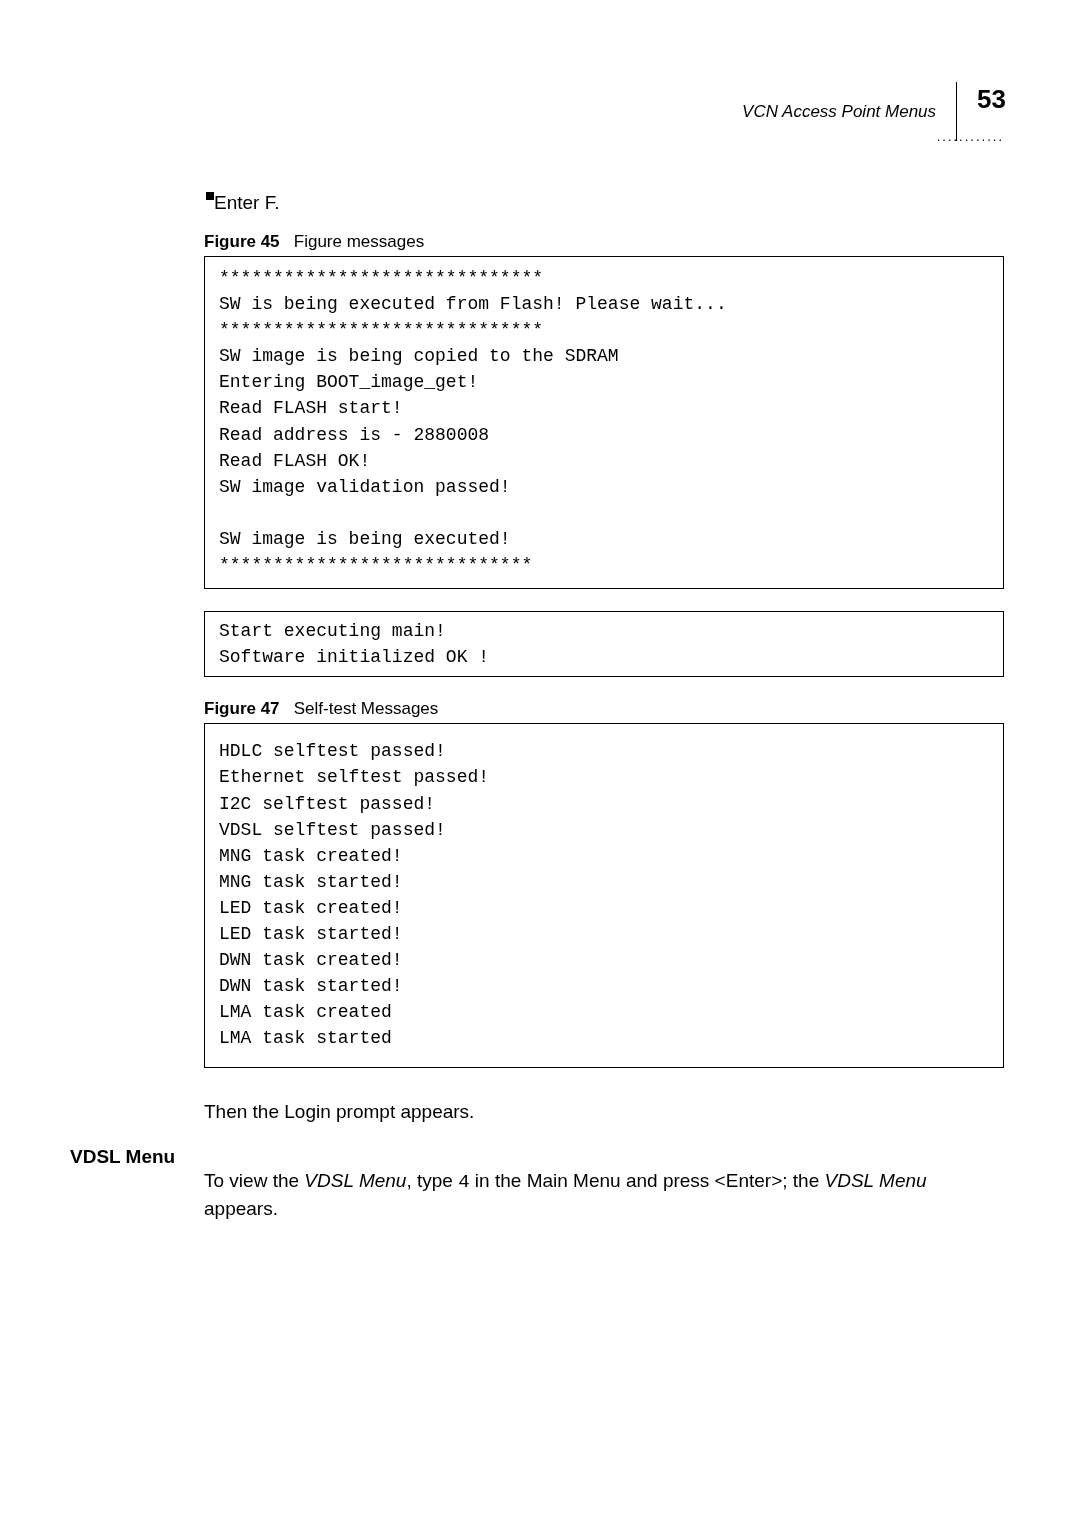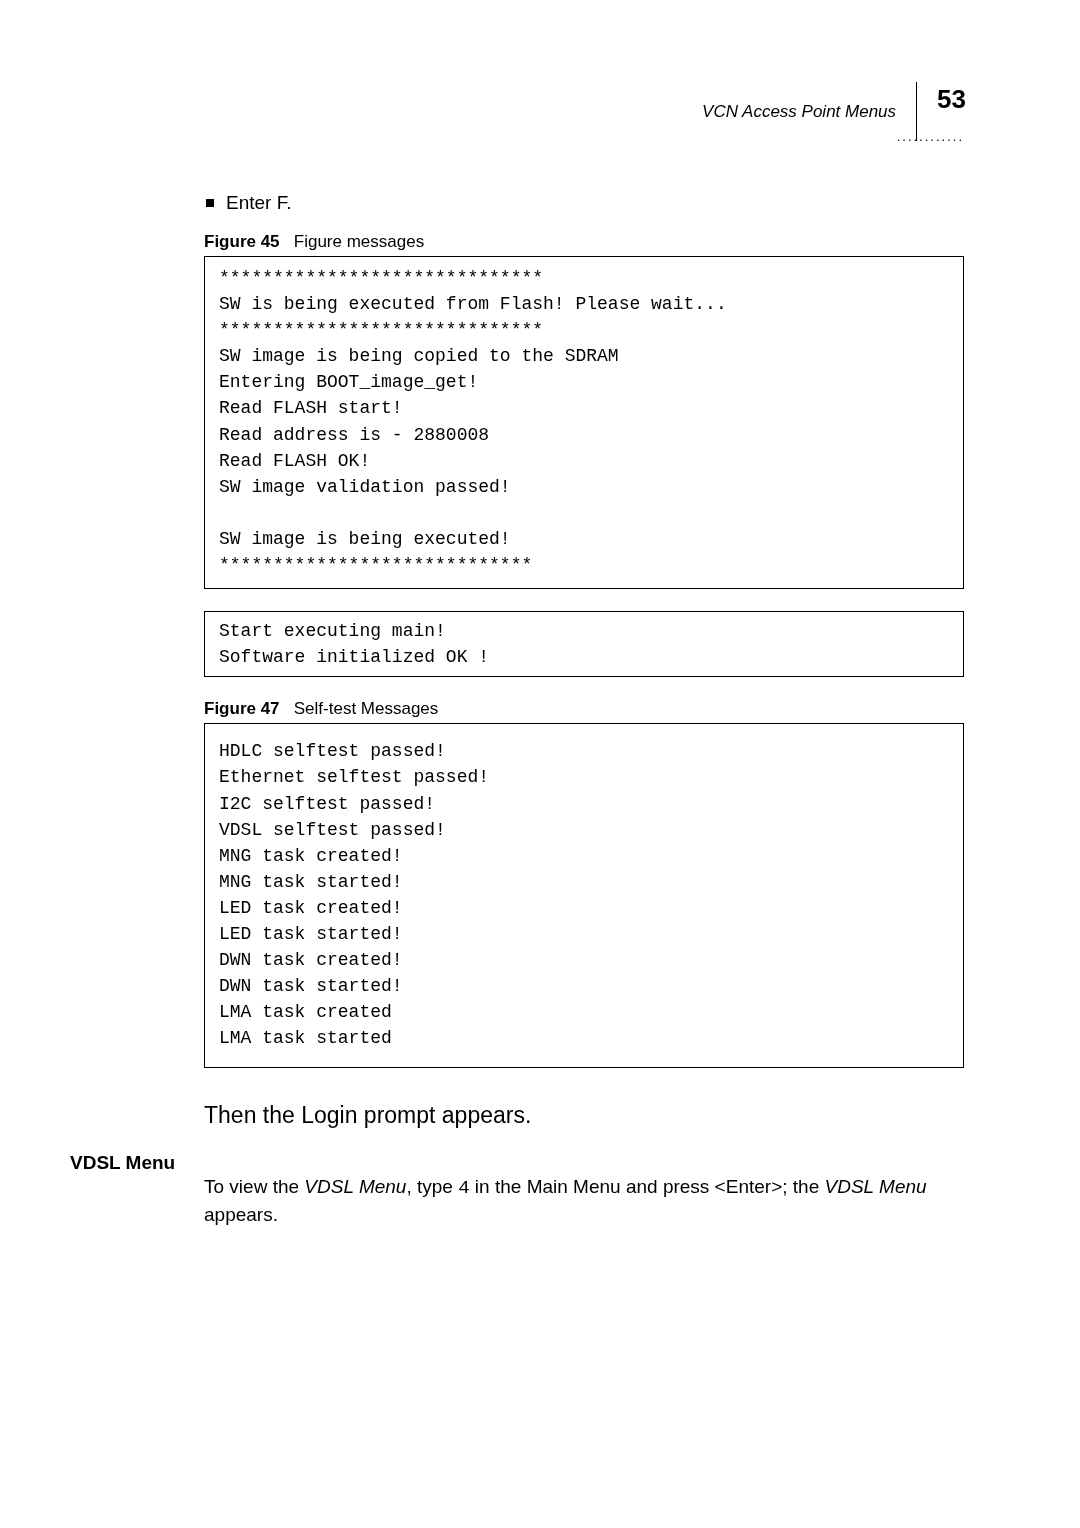--- a/index.html
+++ b/index.html
@@ -5,21 +5,21 @@
   * { margin: 0; padding: 0; box-sizing: border-box; }
   body {
     width: 1080px;
     height: 1528px;
     background: #fff;
     font-family: "Helvetica Neue", Arial, sans-serif;
     color: #000;
     position: relative;
   }
   .page {
-    padding: 82px 116px 0 204px;
+    padding: 82px 76px 0 204px;
   }
   .header {
     display: flex;
     justify-content: flex-end;
     align-items: center;
     gap: 20px;
     margin-bottom: 8px;
   }
   .header-title {
     font-style: italic;
@@ -38,22 +38,21 @@
   .dots-row {
     text-align: right;
     font-size: 13px;
     letter-spacing: 2px;
     margin-top: -20px;
     margin-bottom: 48px;
     color: #000;
   }
   .bullet-line {
     display: flex;
-    align-items: center;
-    gap: 12px;
+    align-items: flex-start;
     font-size: 19px;
     margin-bottom: 18px;
     margin-left: 2px;
   }
   .bullet-sq {
     width: 8px;
     height: 8px;
     background: #000;
     display: inline-block;
   }
@@ -71,21 +70,21 @@
     font-size: 18px;
     line-height: 1.45;
     white-space: pre;
     margin-bottom: 22px;
   }
   .codebox.tight {
     padding-top: 6px;
     padding-bottom: 6px;
   }
   .body-text {
-    font-size: 23px;
+    font-size: 19px;
     margin-bottom: 20px;
     line-height: 1.4;
   }
   .vdsl-row {
     display: flex;
     align-items: flex-start;
     flex-direction: column;
   }
   .vdsl-label {
     font-weight: bold;

